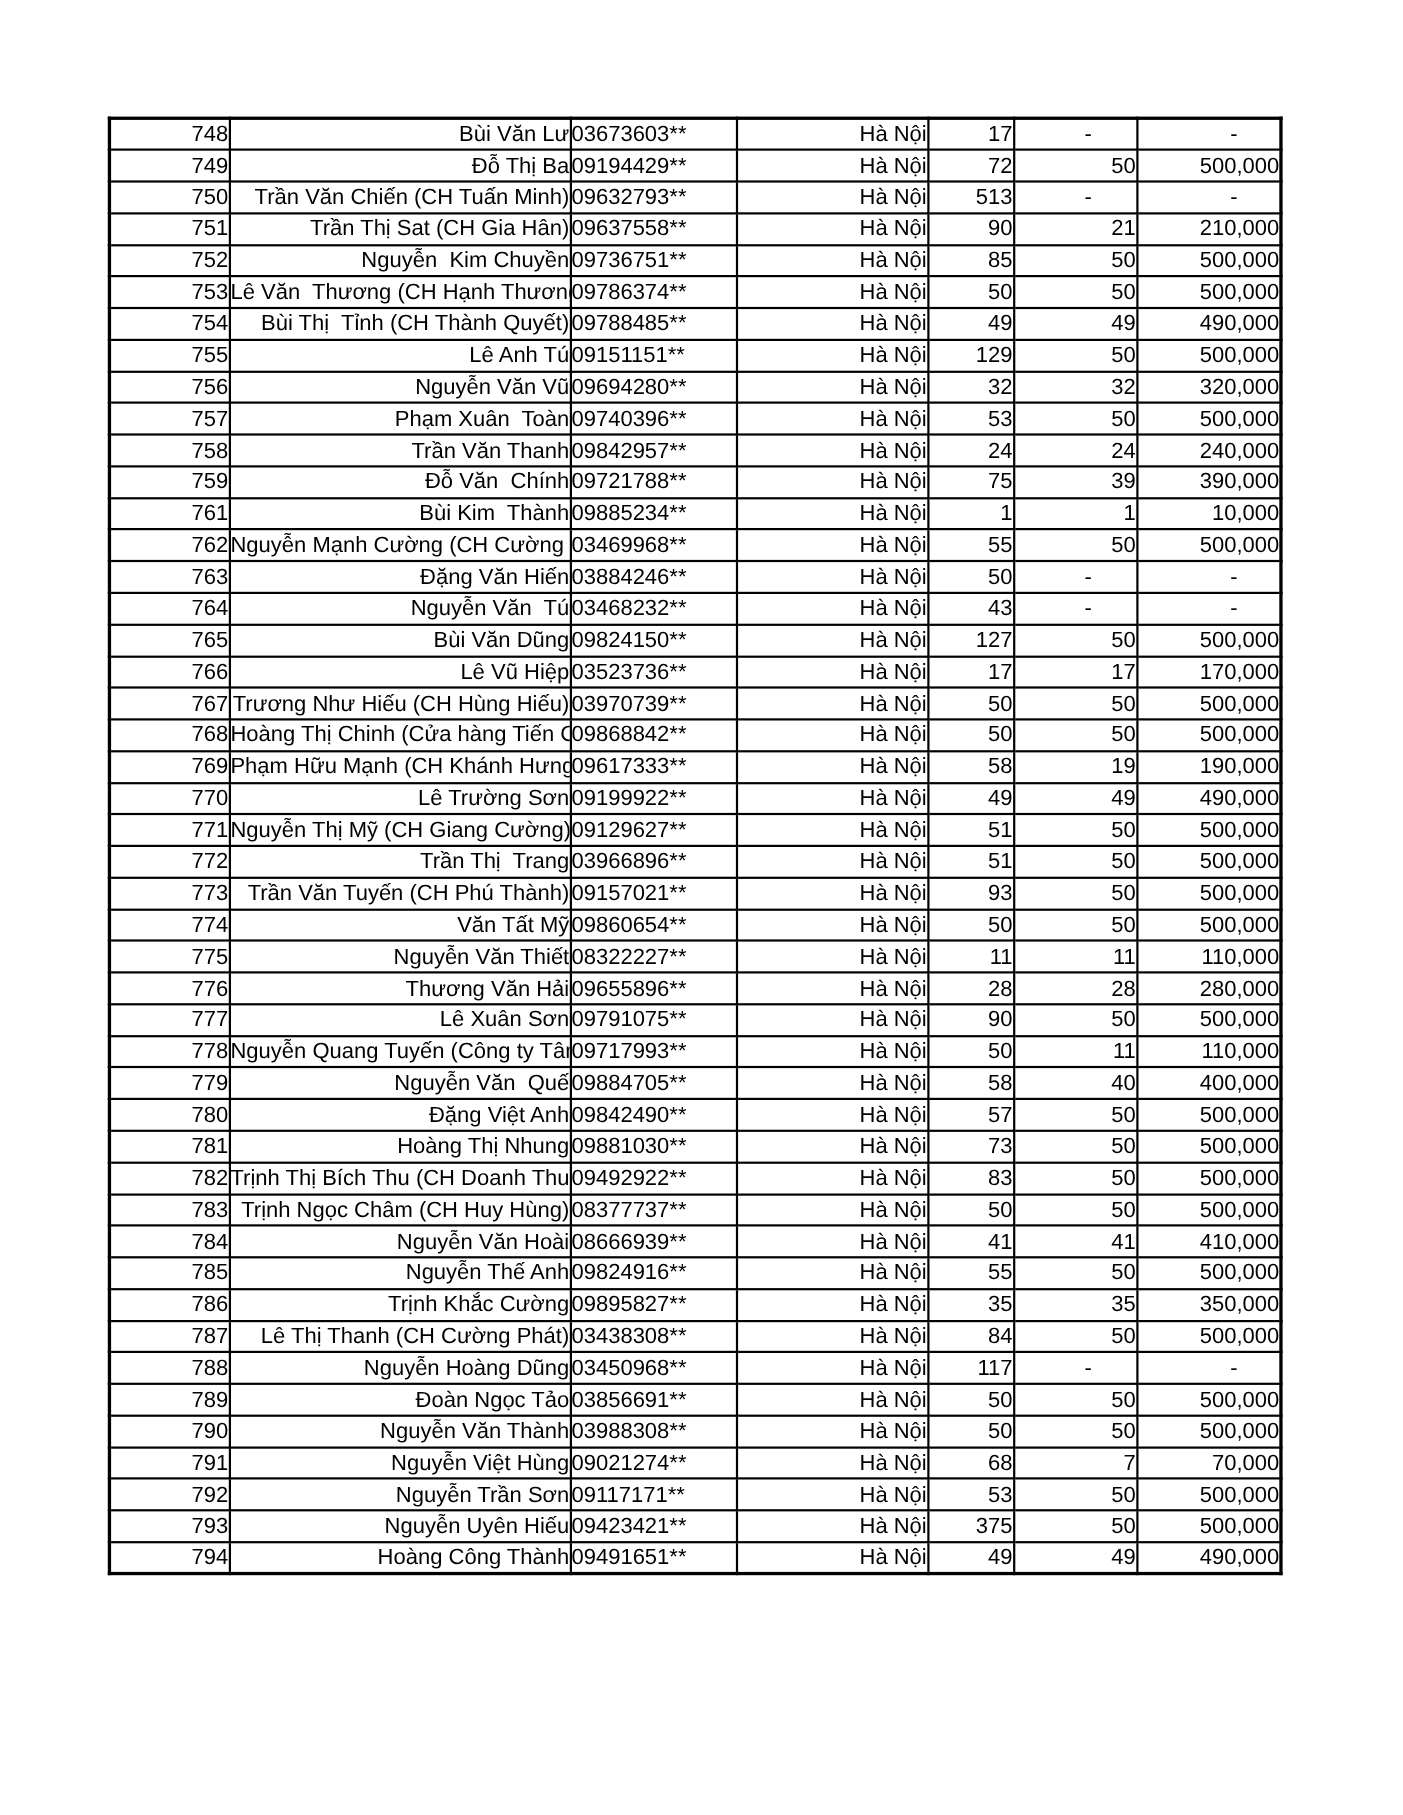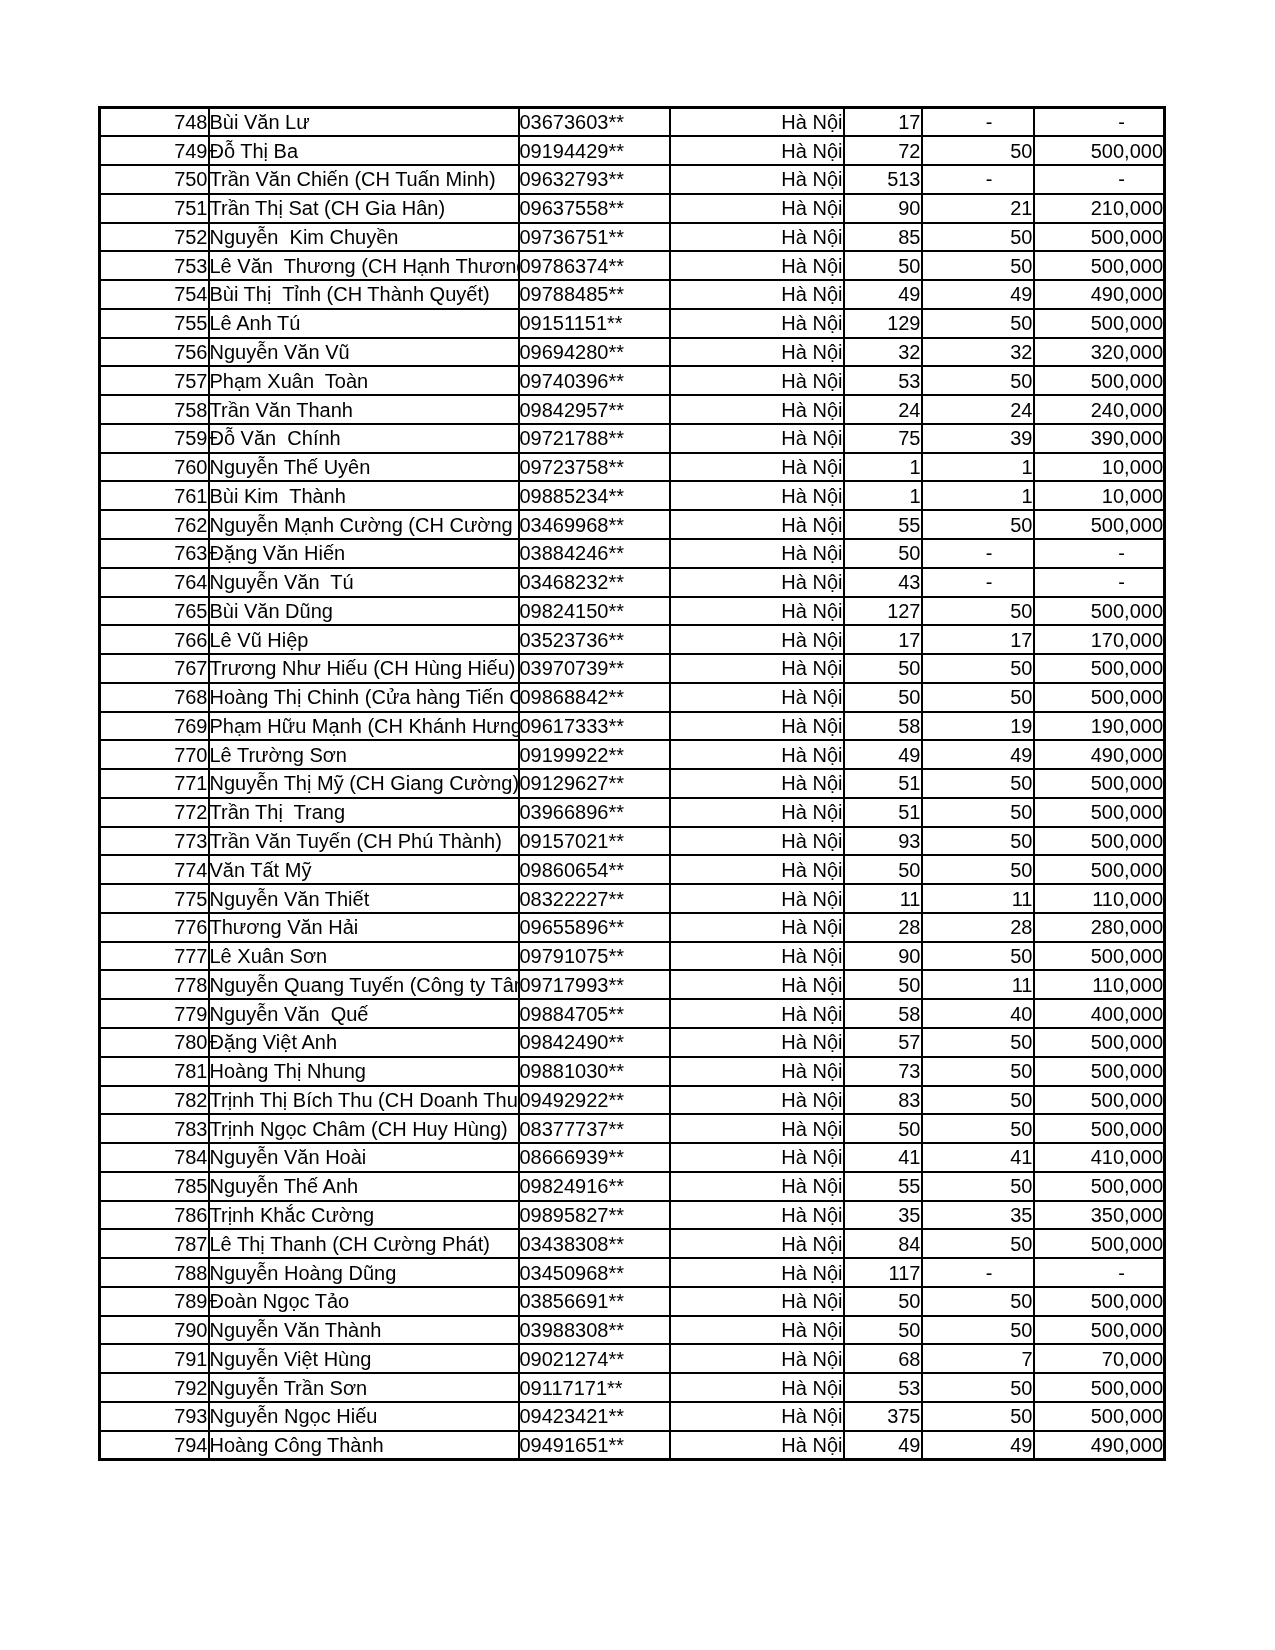--- a/index.html
+++ b/index.html
@@ -34,21 +34,21 @@
     border: 2px solid #000;
     padding: 0;
     font-size: 20px;
     line-height: 1;
     vertical-align: middle;
     overflow: hidden;
   }
   table.list tr { height: 28.77px; }
 
   td.c-stt  { text-align: right; padding-right: 8px; }
-  td.c-name { text-align: left; padding-left: 6px; white-space: pre; }
+  td.c-name { text-align: right; padding-left: 6px; white-space: pre; }
   td.c-phone{ text-align: left; padding-left: 6px; white-space: nowrap; }
   td.c-city { text-align: right; }
   td.c-qty  { text-align: right; padding-right: 10px; }
   td.c-paid { text-align: right; padding-right: 15px; }
   td.c-amt  { text-align: right; padding-right: 9px; }
 
   td.c-paid.dash { padding-right: 40px; }
   td.c-amt.dash  { padding-right: 38px; }
 </style>
 </head>
@@ -168,38 +168,29 @@
         <tr>
           <td class="c-stt">759</td>
           <td class="c-name">Đỗ Văn  Chính</td>
           <td class="c-phone">09721788**</td>
           <td class="c-city">Hà Nội</td>
           <td class="c-qty">75</td>
           <td class="c-paid">39</td>
           <td class="c-amt">390,000</td>
         </tr>
         <tr>
-          <td class="c-stt">760</td>
-          <td class="c-name">Nguyễn Thế Uyên</td>
-          <td class="c-phone">09723758**</td>
+          <td class="c-stt">761</td>
+          <td class="c-name">Bùi Kim  Thành</td>
+          <td class="c-phone">09885234**</td>
           <td class="c-city">Hà Nội</td>
           <td class="c-qty">1</td>
           <td class="c-paid">1</td>
           <td class="c-amt">10,000</td>
         </tr>
         <tr>
-          <td class="c-stt">761</td>
-          <td class="c-name">Bùi Kim  Thành</td>
-          <td class="c-phone">09885234**</td>
-          <td class="c-city">Hà Nội</td>
-          <td class="c-qty">1</td>
-          <td class="c-paid">1</td>
-          <td class="c-amt">10,000</td>
-        </tr>
-        <tr>
           <td class="c-stt">762</td>
           <td class="c-name">Nguyễn Mạnh Cường (CH Cường Hiền)</td>
           <td class="c-phone">03469968**</td>
           <td class="c-city">Hà Nội</td>
           <td class="c-qty">55</td>
           <td class="c-paid">50</td>
           <td class="c-amt">500,000</td>
         </tr>
         <tr>
           <td class="c-stt">763</td>
@@ -466,21 +457,21 @@
           <td class="c-stt">792</td>
           <td class="c-name">Nguyễn Trần Sơn</td>
           <td class="c-phone">09117171**</td>
           <td class="c-city">Hà Nội</td>
           <td class="c-qty">53</td>
           <td class="c-paid">50</td>
           <td class="c-amt">500,000</td>
         </tr>
         <tr>
           <td class="c-stt">793</td>
-          <td class="c-name">Nguyễn Ngọc Hiếu</td>
+          <td class="c-name">Nguyễn Uyên Hiếu</td>
           <td class="c-phone">09423421**</td>
           <td class="c-city">Hà Nội</td>
           <td class="c-qty">375</td>
           <td class="c-paid">50</td>
           <td class="c-amt">500,000</td>
         </tr>
         <tr>
           <td class="c-stt">794</td>
           <td class="c-name">Hoàng Công Thành</td>
           <td class="c-phone">09491651**</td>

